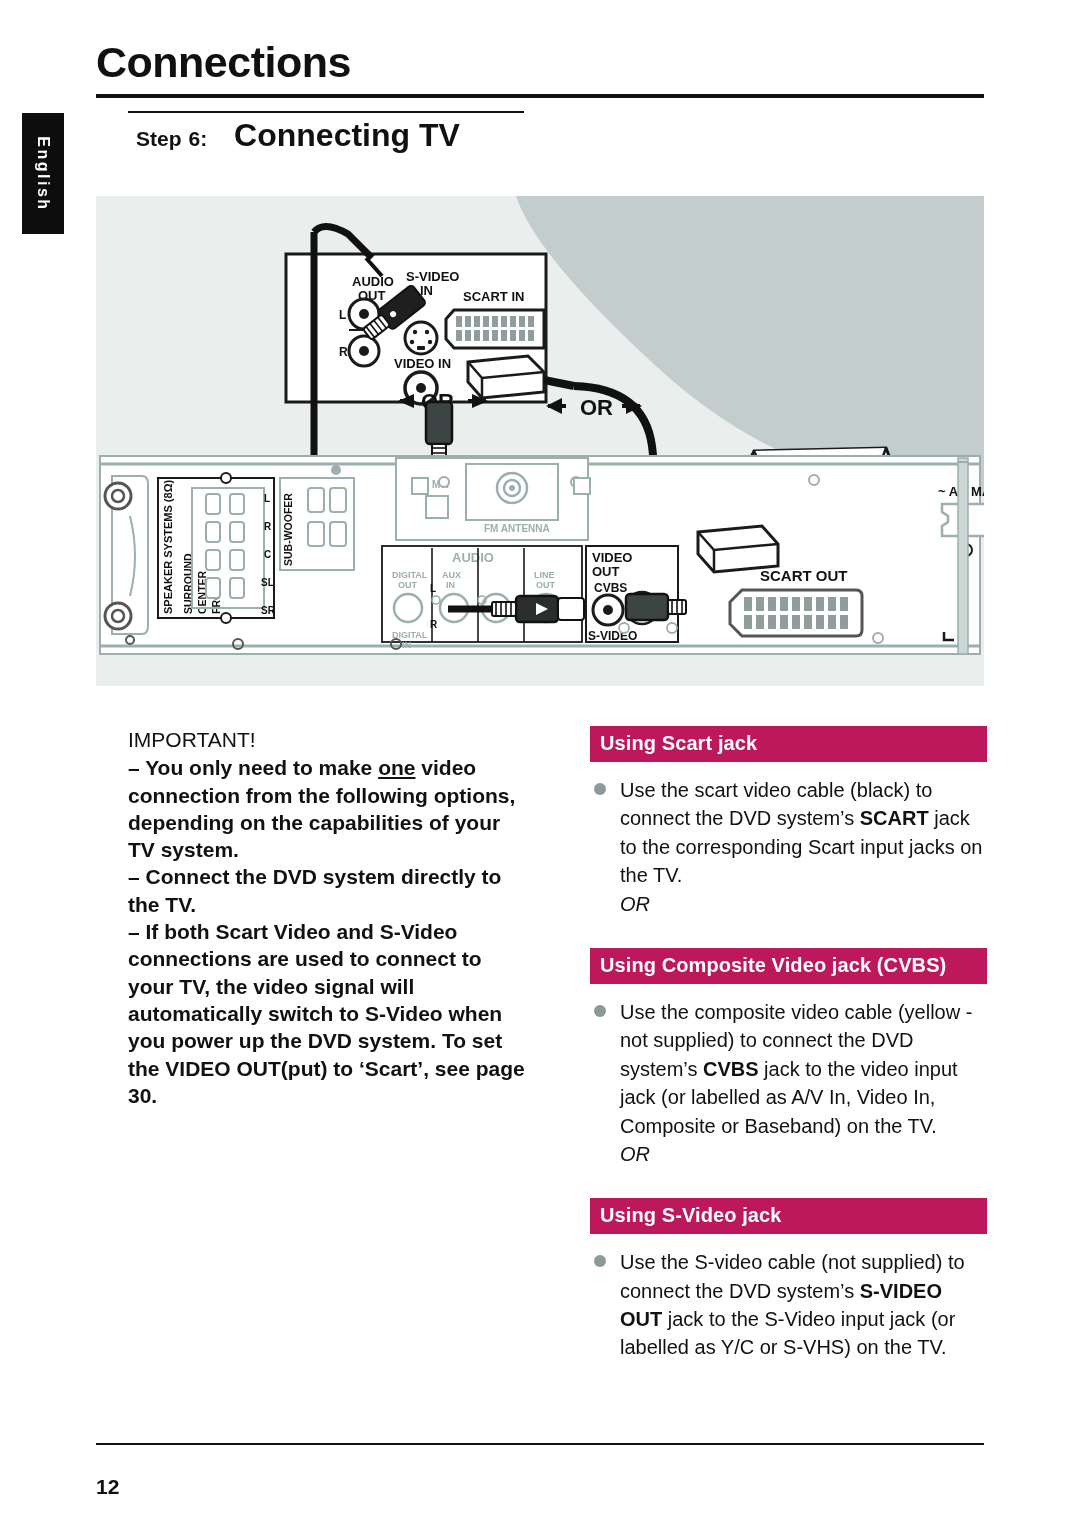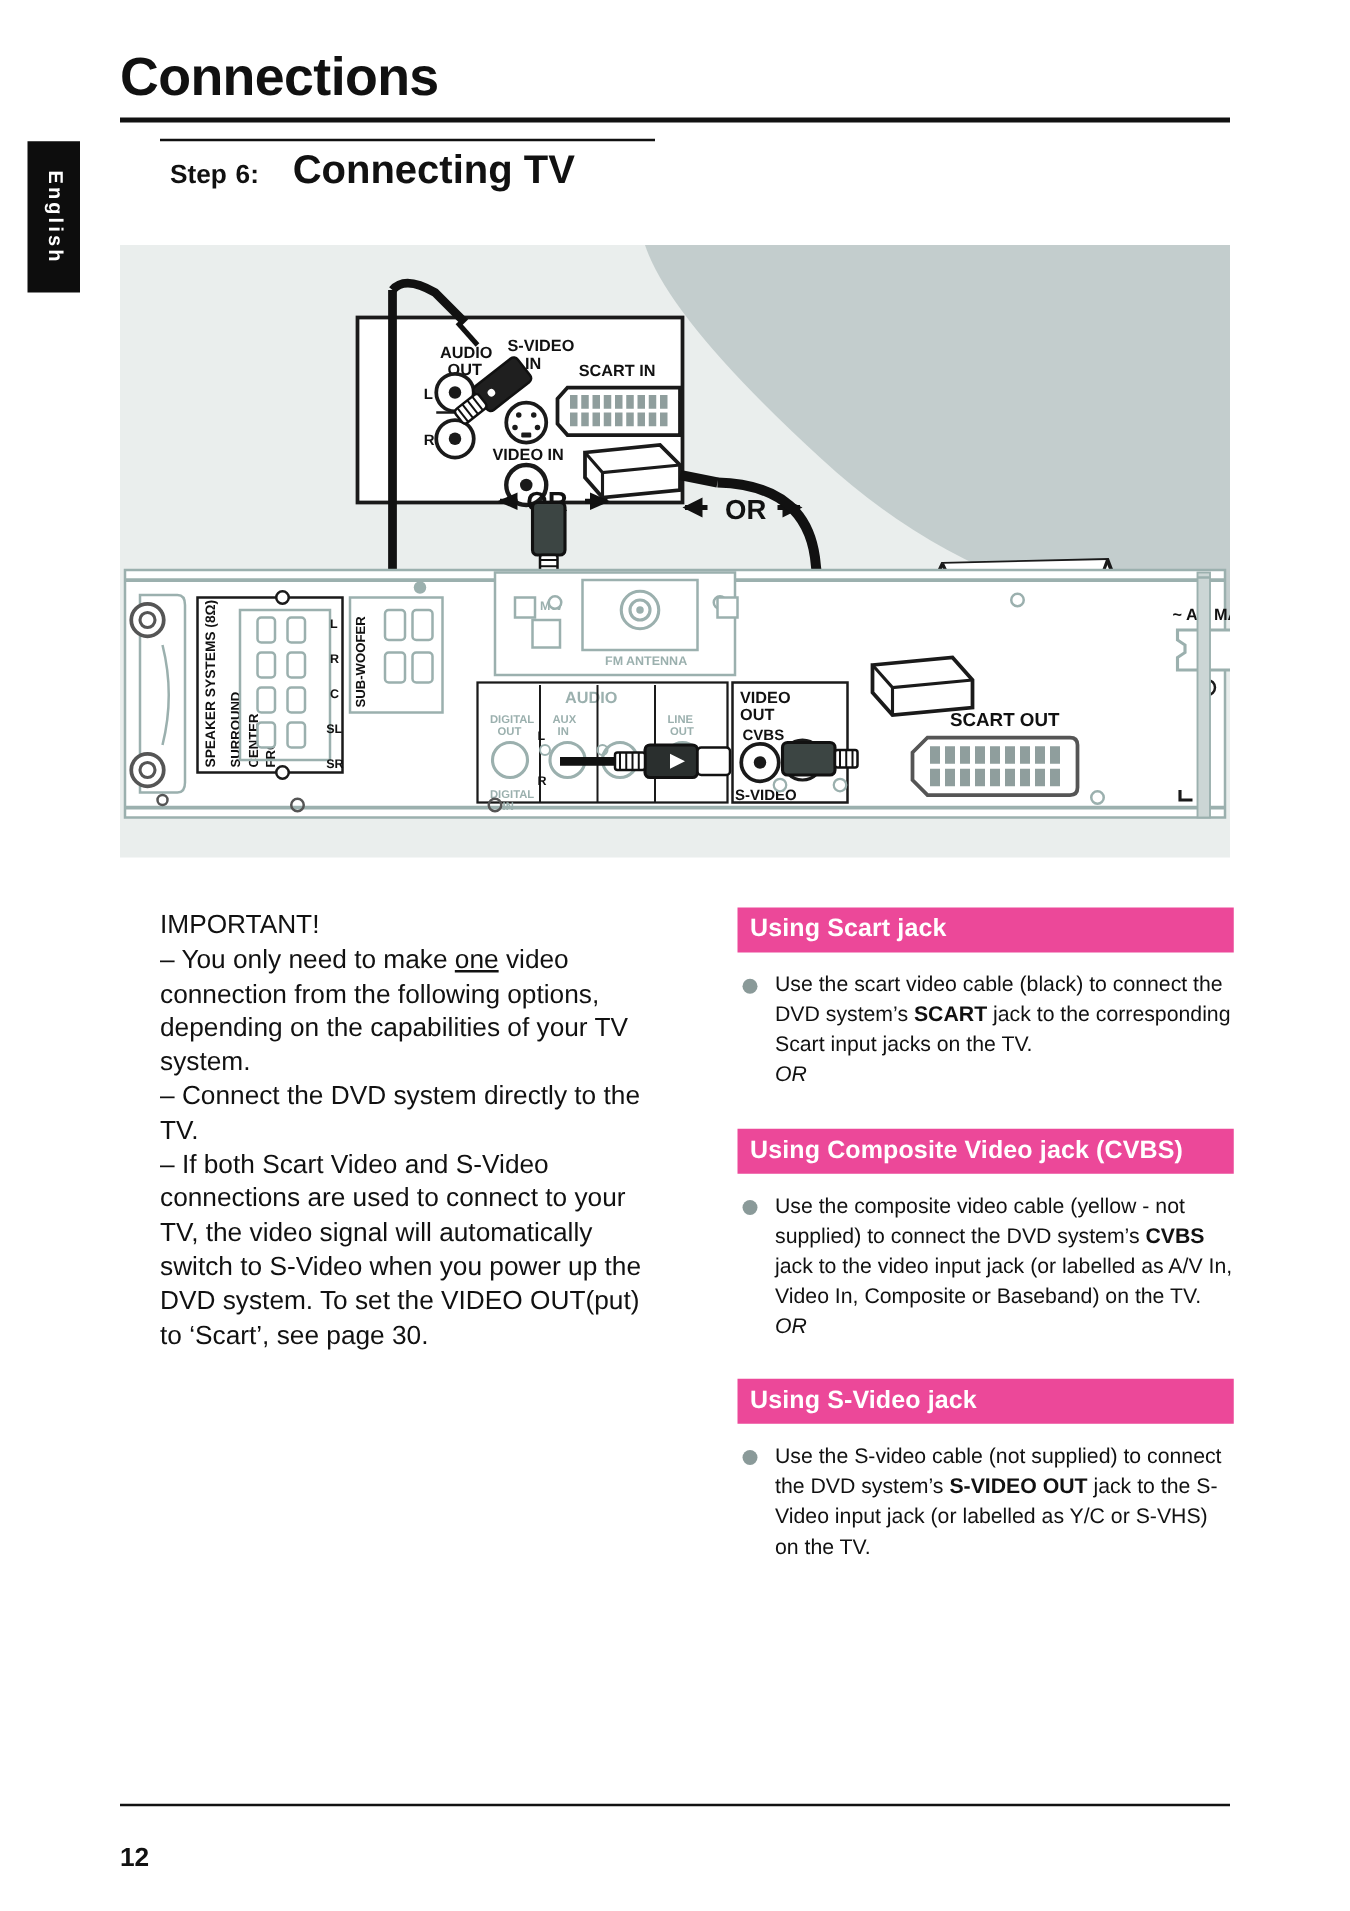--- a/index.html
+++ b/index.html
@@ -95,46 +95,46 @@
     width: 400px;
   }
   .important-head {
     font-size: 21px;
     font-weight: normal;
     line-height: 1.30;
     margin: 0 0 1px 0;
   }
   .important-body {
     font-size: 21px;
-    font-weight: normal;
+    font-weight: bold;
     line-height: 1.30;
     margin: 0;
   }
   .important-body u { text-decoration: underline; }
 
   .col-right {
     position: absolute;
     left: 590px;
     top: 726px;
     width: 397px;
   }
   .sec-head {
-    background: #ec4899;
+    background: #be185d;
     color: #ffffff;
     font-size: 20px;
     font-weight: bold;
     padding: 6px 10px 7px 10px;
     box-sizing: border-box;
     letter-spacing: 0.1px;
   }
   .sec-body {
     position: relative;
     padding-left: 30px;
     margin: 14px 0 0 0;
-    font-size: 17px;
+    font-size: 20px;
     line-height: 1.42;
     color: #111111;
   }
   .bullet-dot {
     position: absolute;
     left: 4px;
     top: 7px;
     width: 12px;
     height: 12px;
     border-radius: 50%;

